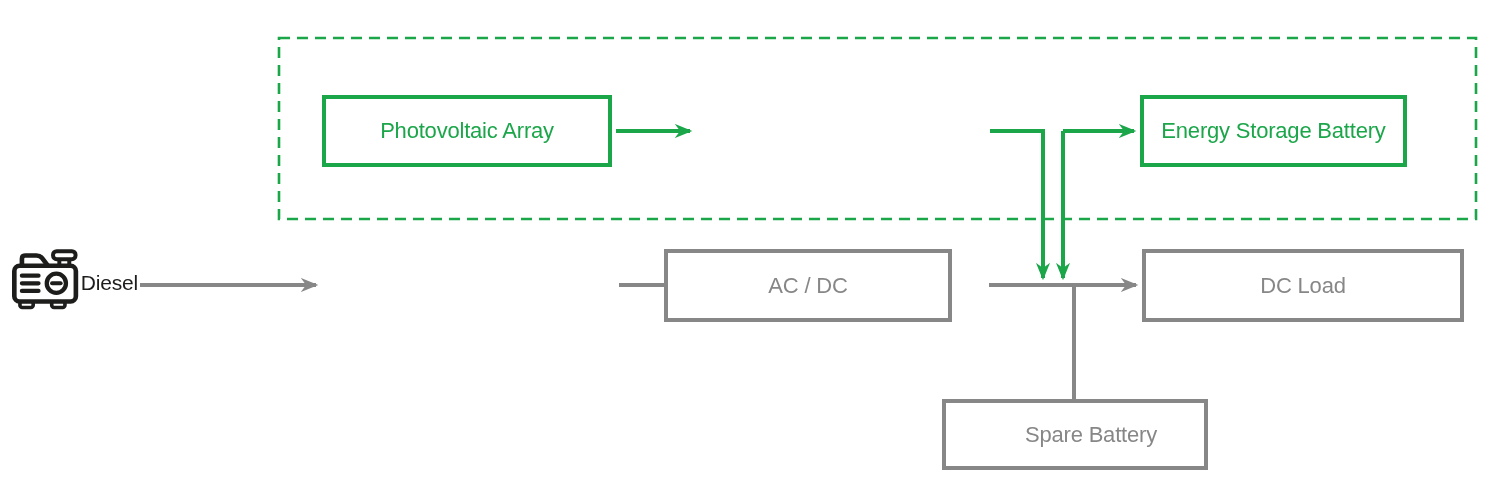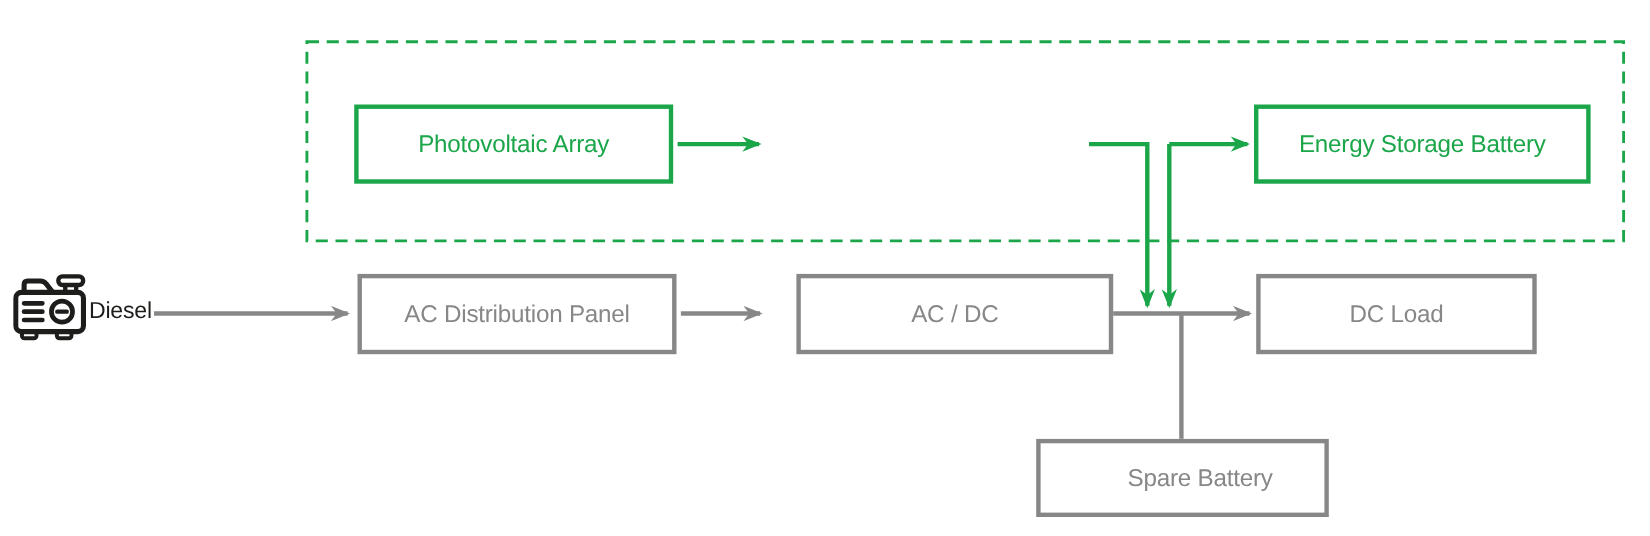--- a/index.html
+++ b/index.html
@@ -31,24 +31,24 @@
   .node.green {
     border: 4px solid #1ba64a;
     color: #1ba64a;
   }
   .node.gray {
     border: 4px solid #878787;
     color: #878787;
   }
   #pv-array        { left: 322px;  top: 95px;  width: 290px; height: 72px; }
   #pv-controller   { left: 696px;  top: 95px;  width: 290px; height: 72px; }
-  #storage-battery { left: 1140px; top: 95px;  width: 306px; height: 72px; }
+  #storage-battery { left: 1140px; top: 95px;  width: 267px; height: 72px; }
   #ac-panel        { left: 325px;  top: 249px; width: 290px; height: 73px; }
-  #ac-dc           { left: 724px;  top: 249px; width: 288px; height: 73px; }
-  #dc-load         { left: 1142px; top: 249px; width: 255px; height: 73px; }
+  #ac-dc           { left: 664px;  top: 249px; width: 288px; height: 73px; }
+  #dc-load         { left: 1142px; top: 249px; width: 322px; height: 73px; }
   #spare-battery   { left: 942px;  top: 399px; width: 266px; height: 71px; padding-left: 32px; }
 
   .diesel-unit {
     position: absolute;
     left: 12px;
     top: 233px;
     width: 126px;
     display: flex;
     flex-direction: row;
     align-items: center;
@@ -89,23 +89,20 @@
     <path d="M1063,131 H1134" fill="none" stroke="#1ba64a" stroke-width="4" marker-end="url(#arrGreen)"></path>
   </svg>
 
   <div class="node green" id="pv-array">
     <span>Photovoltaic Array</span>
   </div>
   <div class="node green" id="storage-battery">
     <span>Energy Storage Battery</span>
   </div>
 
-  <div class="node gray" id="ac-panel">
-    <span>AC Distribution Panel</span>
-  </div>
   <div class="node gray" id="ac-dc">
     <span>AC / DC</span>
   </div>
   <div class="node gray" id="dc-load">
     <span>DC Load</span>
   </div>
   <div class="node gray" id="spare-battery">
     <span>Spare Battery</span>
   </div>
 

